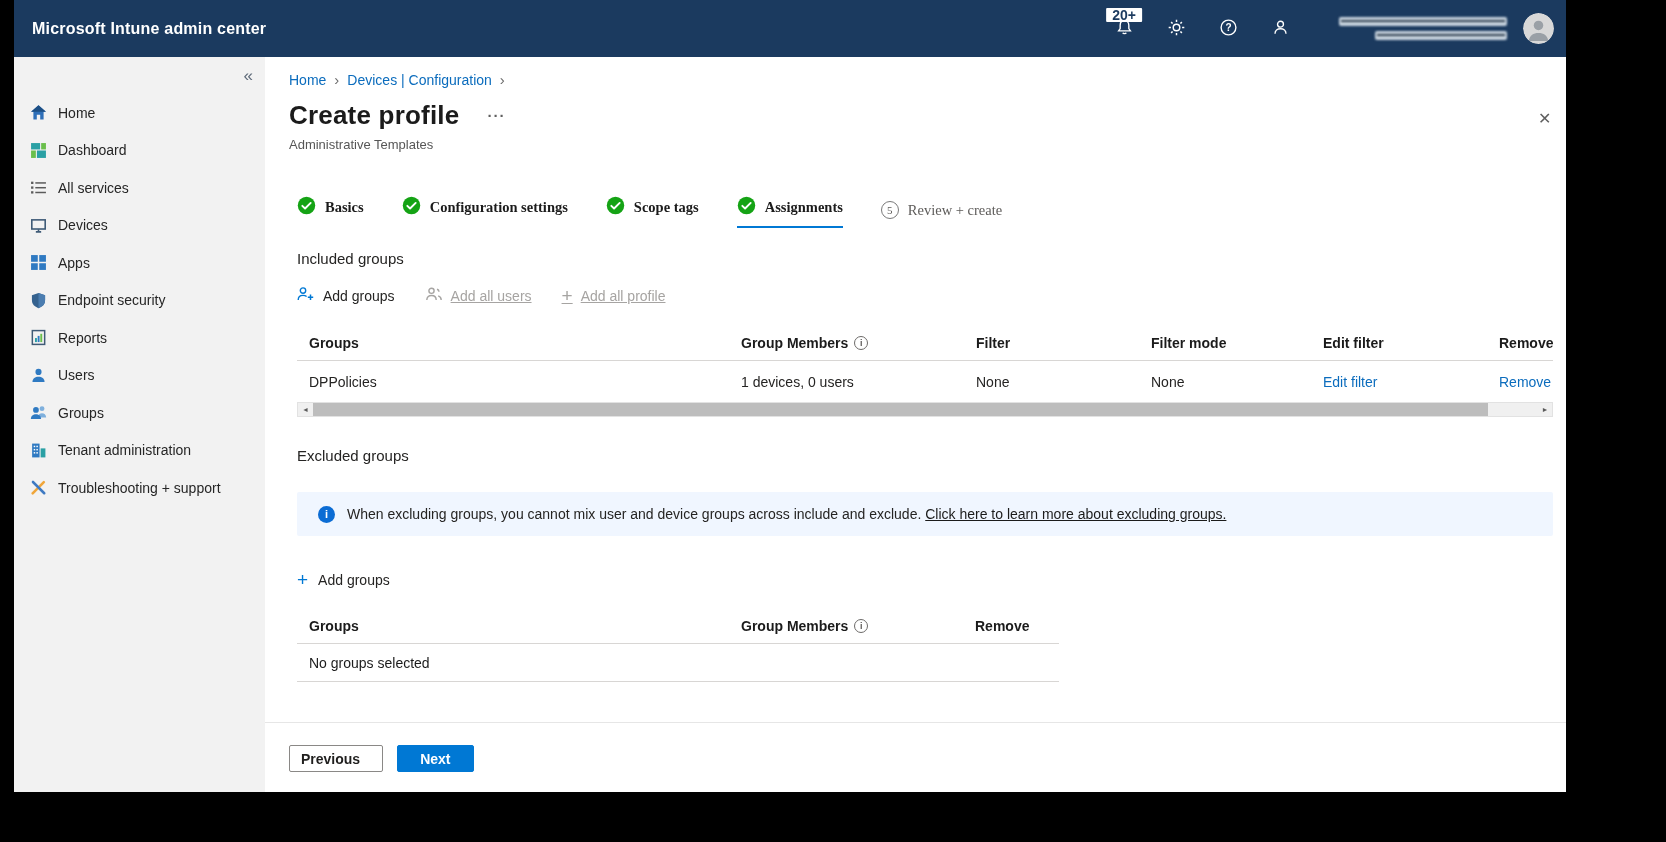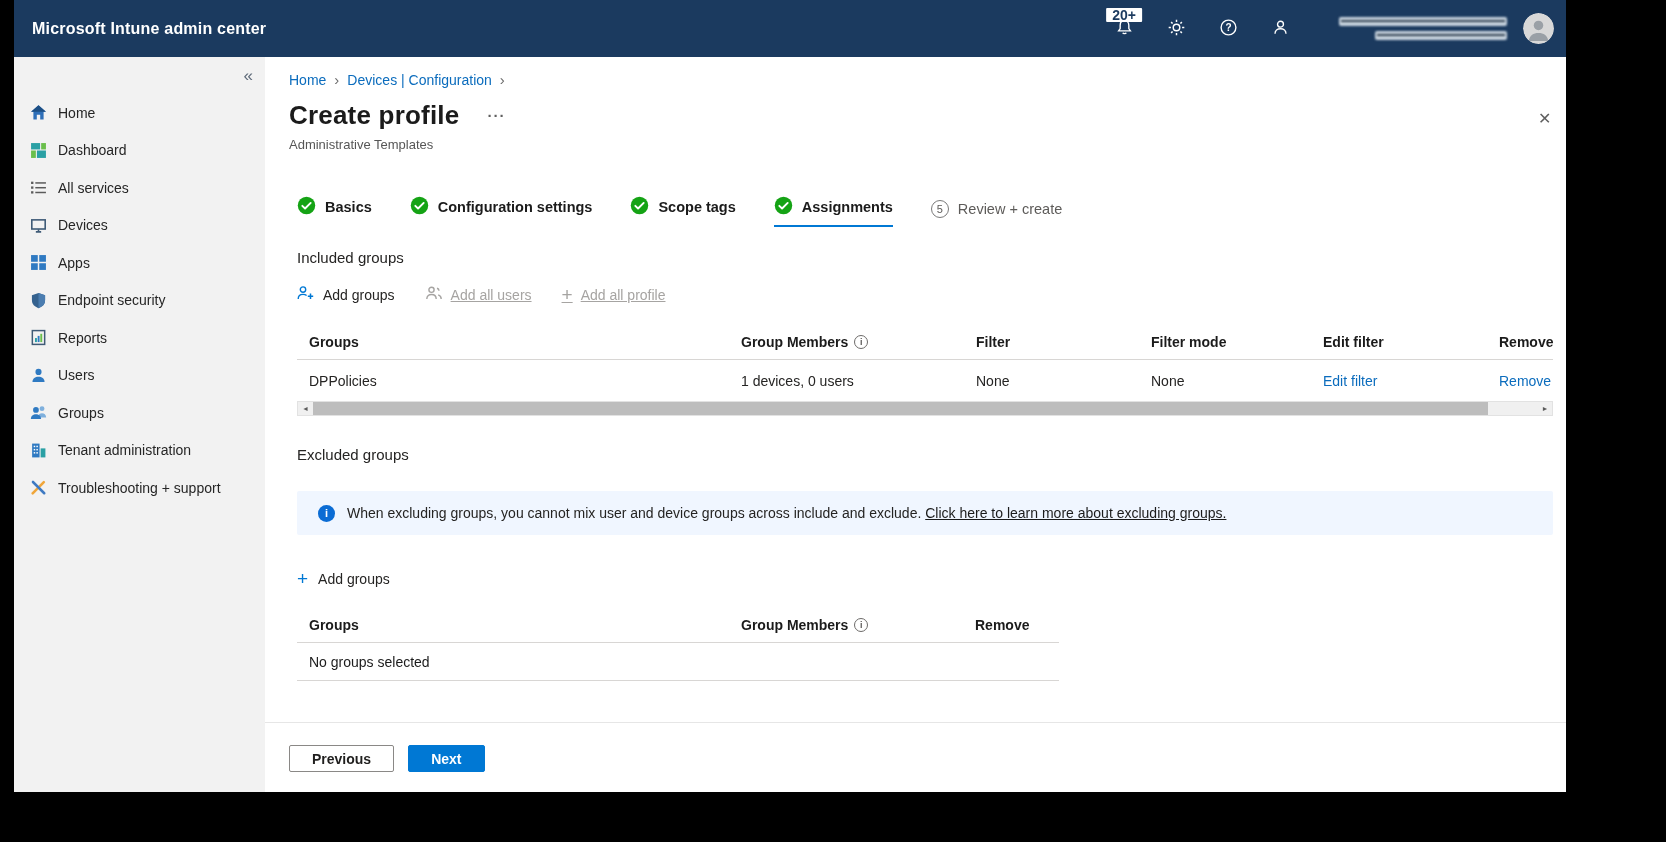--- a/index.html
+++ b/index.html
@@ -36,21 +36,21 @@
   .crumb-sep { color:#6b6b6b; font-size:15px; }
   .title-row { margin-top:12px; display:flex; align-items:center; gap:28px; }
   .page-title { font-size:26px; font-weight:700; color:#1b1b1b; letter-spacing:.2px; }
   .more-btn { color:#5f5f5f; font-size:15px; letter-spacing:1px; cursor:pointer; font-weight:700; }
   .subtitle { margin-top:6px; font-size:13px; color:#565656; }
   .close-btn { position:absolute; top:52px; right:26px; font-size:16px; color:#5f5f5f; cursor:pointer; background:none; border:none; }
 
   .section { margin-left:8px; }
 
   
-  .tabs { margin-top:44px; display:flex; align-items:flex-end; gap:38px; }
+  .tabs { margin-top:44px; display:flex; align-items:flex-end; gap:38px;font-family:Liberation Serif, serif; }
   .step { display:flex; align-items:center; gap:9px; padding-bottom:7px; border-bottom:2px solid transparent; cursor:pointer;
           font-size:14.5px; font-weight:600; color:#1b1b1b; }
   .step.active { border-bottom-color:#0078d4; font-weight:700; }
   .step.pending { color:#5d5b59; font-weight:400; }
   .step-num { width:18px; height:18px; border:1px solid #7a7a7a; border-radius:50%; font-size:11px; color:#5d5b59;
               display:flex; align-items:center; justify-content:center; }
 
   
   .sec-heading { margin-top:22px; font-size:15px; color:#252423; }
   .toolbar { margin-top:19px; display:flex; align-items:center; gap:30px; }
@@ -86,21 +86,21 @@
                display:flex; align-items:center; justify-content:center; flex:none; }
   .info-link { text-decoration:underline; cursor:pointer; color:#1b1b1b; }
 
   .add-groups2 { margin-top:36px; display:flex; align-items:center; gap:10px; cursor:pointer; font-size:14px; color:#252423; }
 
   
   .footer { position:absolute; left:0; right:0; bottom:0; height:70px; border-top:1px solid #e6e6e6;
             padding:22px 24px; display:flex; gap:14px; background:#fff; }
   .btn { height:27px; font-size:14px; font-weight:600; border-radius:2px; cursor:pointer; padding:0 22px;
          font-family:"Liberation Sans","DejaVu Sans",sans-serif; }
-  .btn-secondary { background:#fff; border:1px solid #8a8886; color:#201f1e; }
+  .btn-secondary { background:#fff; border:1px solid #8a8886; color:#201f1e;padding-left:11px; }
   .btn-primary { background:#0078d4; border:1px solid #0078d4; color:#fff; }
 </style>
 </head>
 <body>
 
 <div class="app">
 
   <header class="topbar">
     <div class="topbar-title">Microsoft Intune admin center</div>
     <div class="topbar-right">

